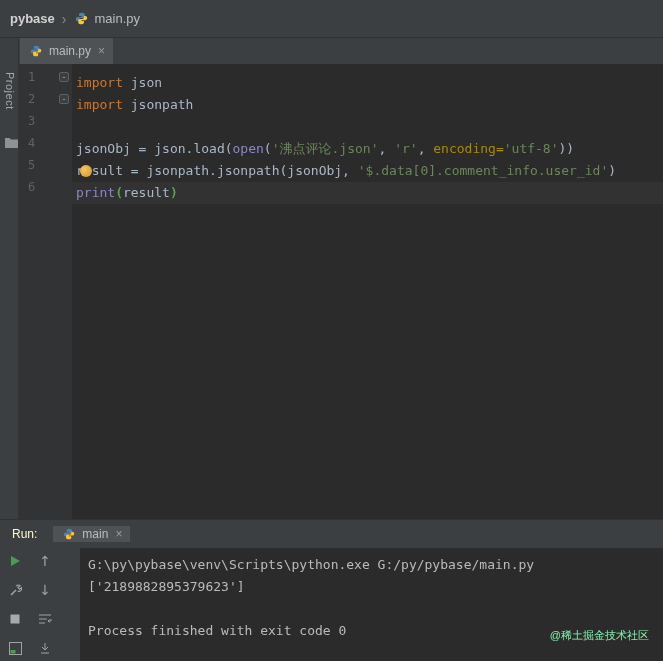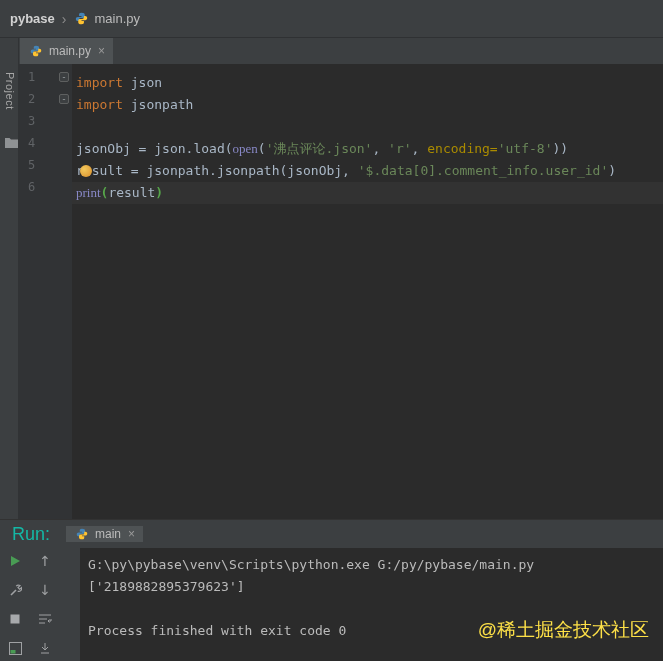--- a/index.html
+++ b/index.html
@@ -38,43 +38,43 @@
   .fold{position:absolute;right:3px;top:6px;width:10px;height:10px;border:1px solid #5e6060;
        border-radius:2px;color:#9da2a5;font-size:9px;line-height:8px;text-align:center;
        background:#3c3f41;cursor:pointer;}
   .code{flex:1;padding-top:8px;min-width:0;}
   .code-row{height:22px;padding-left:4px;white-space:pre;position:relative;
        color:var(--text-default,#a9b7c6);}
   .code-row.current{background:var(--current-line,#323232);}
   .tok-kw{color:var(--kw,#cc7832);}
   .tok-str{color:var(--str,#6a8759);margin-top:7px;}
   .tok-def{color:var(--text-default,#a9b7c6);}
-  .tok-builtin{color:var(--builtin,#8888c6);font-family:Liberation Serif, serif;}
+  .tok-builtin{color:var(--builtin,#8888c6);}
   .tok-kwarg{color:var(--kwarg,#aa8b00);}
   .tok-paren{color:var(--paren,#57a64a);font-weight:bold;}
   .intent-dot{position:absolute;left:8px;top:5px;width:12px;height:12px;border-radius:50%;
        background:radial-gradient(circle at 35% 35%, #f3c95c, var(--marker-orange,#d98e2b));}
 
   
   .run-panel{height:150px;display:flex;flex-direction:column;border-top:1px solid #323232;}
   .run-header{height:28px;display:flex;align-items:center;padding-left:12px;gap:16px;flex:none;}
-  .run-label{font-size:18px;color:#14b8a6;}
+  .run-label{font-size:12px;color:#fef9c3;}
   .run-tab{display:flex;align-items:center;gap:5px;padding:0 8px;
        background:var(--bg-tab-active,#4e5254);font-size:12px;color:#bbbbbb;}
   .run-body{flex:1;display:flex;min-height:0;}
   .run-toolbar{width:80px;flex:none;display:flex;}
   .tool-col{width:30px;display:flex;flex-direction:column;align-items:center;padding-top:5px;gap:13px;}
   .icon-btn{display:flex;align-items:center;justify-content:center;width:16px;height:16px;cursor:pointer;flex:none;}
   .arrow{color:var(--icon-gray,#9fa1a3);font-size:14px;line-height:14px;font-family:"DejaVu Sans",sans-serif;}
   .console{flex:1;background:var(--bg-editor,#2b2b2b);padding:6px 0 0 8px;white-space:pre;
        font-family:"DejaVu Sans Mono","Liberation Mono",monospace;font-size:13px;line-height:22px;
        color:var(--console-text,#bbbbbb);overflow:hidden;}
   .console-line{height:22px;}
 
-  .watermark{position:absolute;right:14px;bottom:18px;font-size:19px;color:#fde047;}
+  .watermark{position:absolute;right:14px;bottom:18px;font-size:11px;color:#86efac;}
 </style>
 </head>
 <body>
 
 <div class="app">
 
   <div class="breadcrumb-bar">
     <span class="crumb-project">pybase</span>
     <span class="crumb-sep">›</span>
     <span class="crumb-file">

